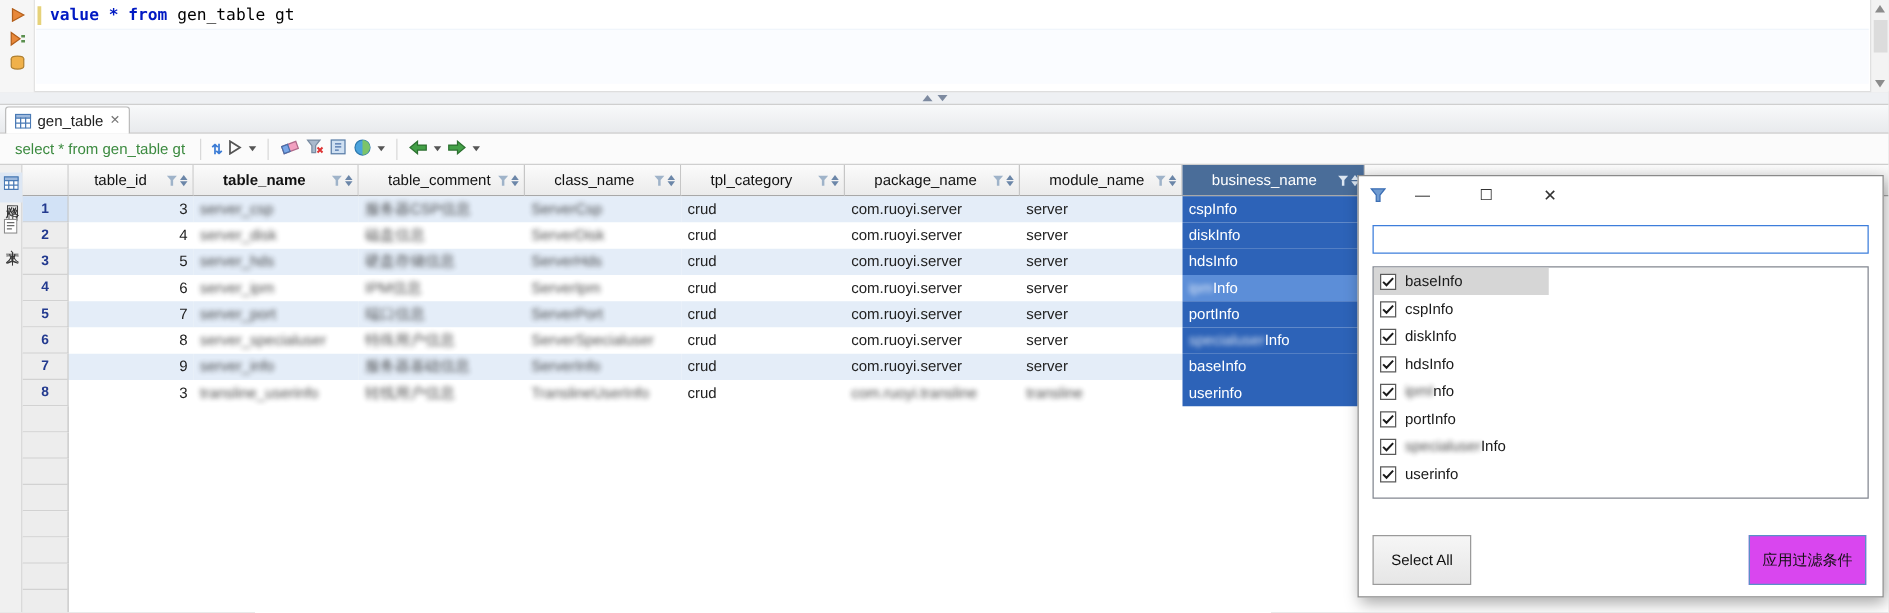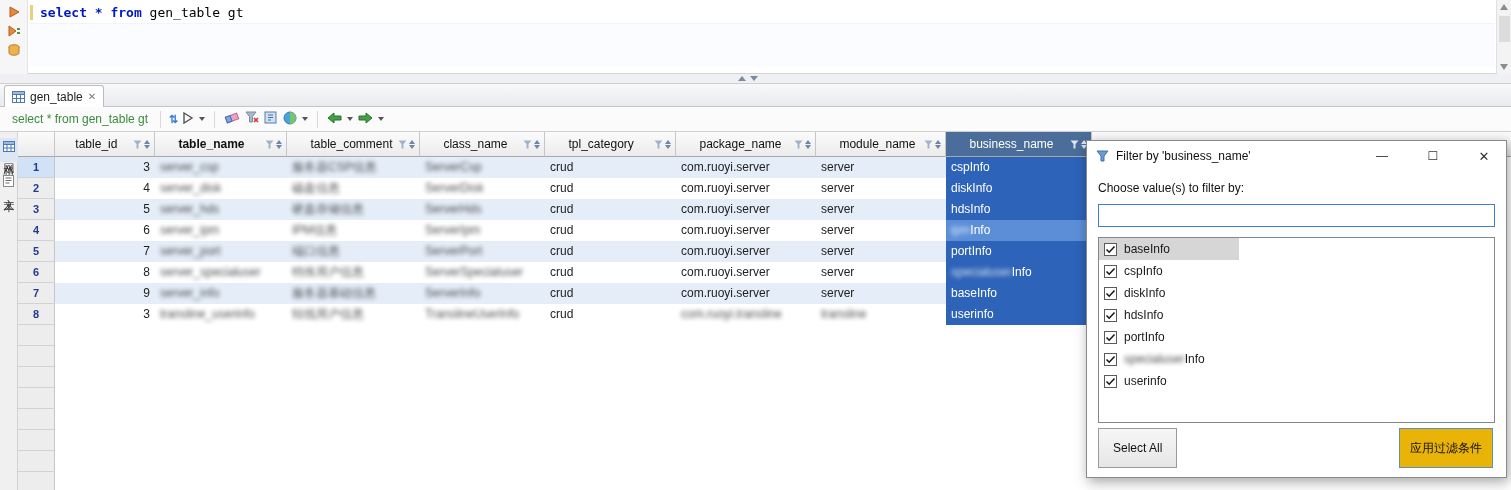--- a/index.html
+++ b/index.html
@@ -91,21 +91,21 @@
   .dlg-input { margin:9px 11px 0 11px; width:397px; height:23px; border:1px solid #3d7edb; background:#fff;
     font-family:"Liberation Sans",sans-serif; font-size:12px; padding:0 4px; outline:none; }
   .dlg-list { margin:10px 11px 0 11px; width:397px; height:186px; border:1px solid #828790; background:#fff; overflow:hidden; }
   .li { height:22px; display:flex; align-items:center; }
   .li-inner { display:inline-flex; align-items:center; gap:7px; height:22px; padding:0 5px; min-width:140px; }
   .li.selected .li-inner { background:#d6d6d6; }
   .cb { width:13px; height:13px; border:1px solid #5a5a5a; background:#fff; display:flex; align-items:center; justify-content:center; flex:0 0 13px; }
   .dlg-buttons { position:absolute; left:11px; right:13px; bottom:9px; display:flex; justify-content:space-between; }
   .btn { height:40px; border:1px solid #9a9a9a; background:linear-gradient(#f6f6f6,#e6e6e6); font-size:12px;
     font-family:"Liberation Sans",sans-serif; padding:0 14px; color:#111; }
-  .btn.primary { border:1px solid #5a8fc8; background:#eab308; padding:11px 10px; }
+  .btn.primary { border:1px solid #5a8fc8; background:#d946ef; padding:11px 10px; }
   
   .watermark { position:absolute; left:1228px; top:457px; z-index:30; color:rgba(200,200,200,.95); font-size:14px; white-space:nowrap; }
   svg { flex:0 0 auto; }
 </style>
 </head>
 <body>
 
 <div class="app">
 
   <div class="editor">
@@ -124,21 +124,21 @@
       </span>
       <span>
         <svg width="14" height="14">
             <ellipse cx="7" cy="4" rx="5" ry="2.2" fill="#f0b14a" stroke="#b08030"></ellipse>
             <path d="M2,4 V10 C2,11.2 4.2,12.2 7,12.2 C9.8,12.2 12,11.2 12,10 V4" fill="#f0b14a" stroke="#b08030"></path>
           </svg>
       </span>
     </div>
     <div class="change-bar"></div>
     <div class="stmt-shade"></div>
-    <div class="code-line"><span class="kw">select * from</span><span class="plain"> gen_table gt</span></div>
+    <div class="code-line"><span class="kw">value * from</span><span class="plain"> gen_table gt</span></div>
     <div class="ed-scroll">
       <div class="arr up"></div>
       <div class="thumb"></div>
       <div class="arr dn"></div>
     </div>
   </div>
 
   <div class="splitter">
     <div class="grip">
       <div class="tri-up"></div>
@@ -445,26 +445,24 @@
           </div>
         </div>
     </div>
   </div>
 
   <div class="dialog">
     <div class="dlg-title">
       <svg width="13" height="12">
           <path d="M1,1 H12 L8,6 V11 H5 V6 Z" fill="#6f9bd1" stroke="#3d6fb4"></path>
         </svg>
-      <span class="title-text">Filter by 'business_name'</span>
       <span class="capbtn">—</span>
       <span class="capbtn">☐</span>
       <span class="capbtn close">✕</span>
     </div>
-    <div class="dlg-prompt">Choose value(s) to filter by:</div>
     <input class="dlg-input" type="text" value="" style="">
     <div class="dlg-list" id="dlg-list">
         <div class="li selected">
           <span class="li-inner">
             <span class="cb">
               <svg width="11" height="11">
                 <path d="M1.5,5.5 L4.2,8.2 L9.5,2.5" stroke="#1a1a1a" stroke-width="1.6" fill="none"></path>
               </svg>
             </span>
             <span><span>baseInfo</span></span>
@@ -491,20 +489,30 @@
           </span>
         </div>
         <div class="li">
           <span class="li-inner">
             <span class="cb">
               <svg width="11" height="11">
                 <path d="M1.5,5.5 L4.2,8.2 L9.5,2.5" stroke="#1a1a1a" stroke-width="1.6" fill="none"></path>
               </svg>
             </span>
             <span><span>hdsInfo</span></span>
+          </span>
+        </div>
+        <div class="li">
+          <span class="li-inner">
+            <span class="cb">
+              <svg width="11" height="11">
+                <path d="M1.5,5.5 L4.2,8.2 L9.5,2.5" stroke="#1a1a1a" stroke-width="1.6" fill="none"></path>
+              </svg>
+            </span>
+            <span><span class="blur">ipmI</span><span>nfo</span></span>
           </span>
         </div>
         <div class="li">
           <span class="li-inner">
             <span class="cb">
               <svg width="11" height="11">
                 <path d="M1.5,5.5 L4.2,8.2 L9.5,2.5" stroke="#1a1a1a" stroke-width="1.6" fill="none"></path>
               </svg>
             </span>
             <span><span>portInfo</span></span>

